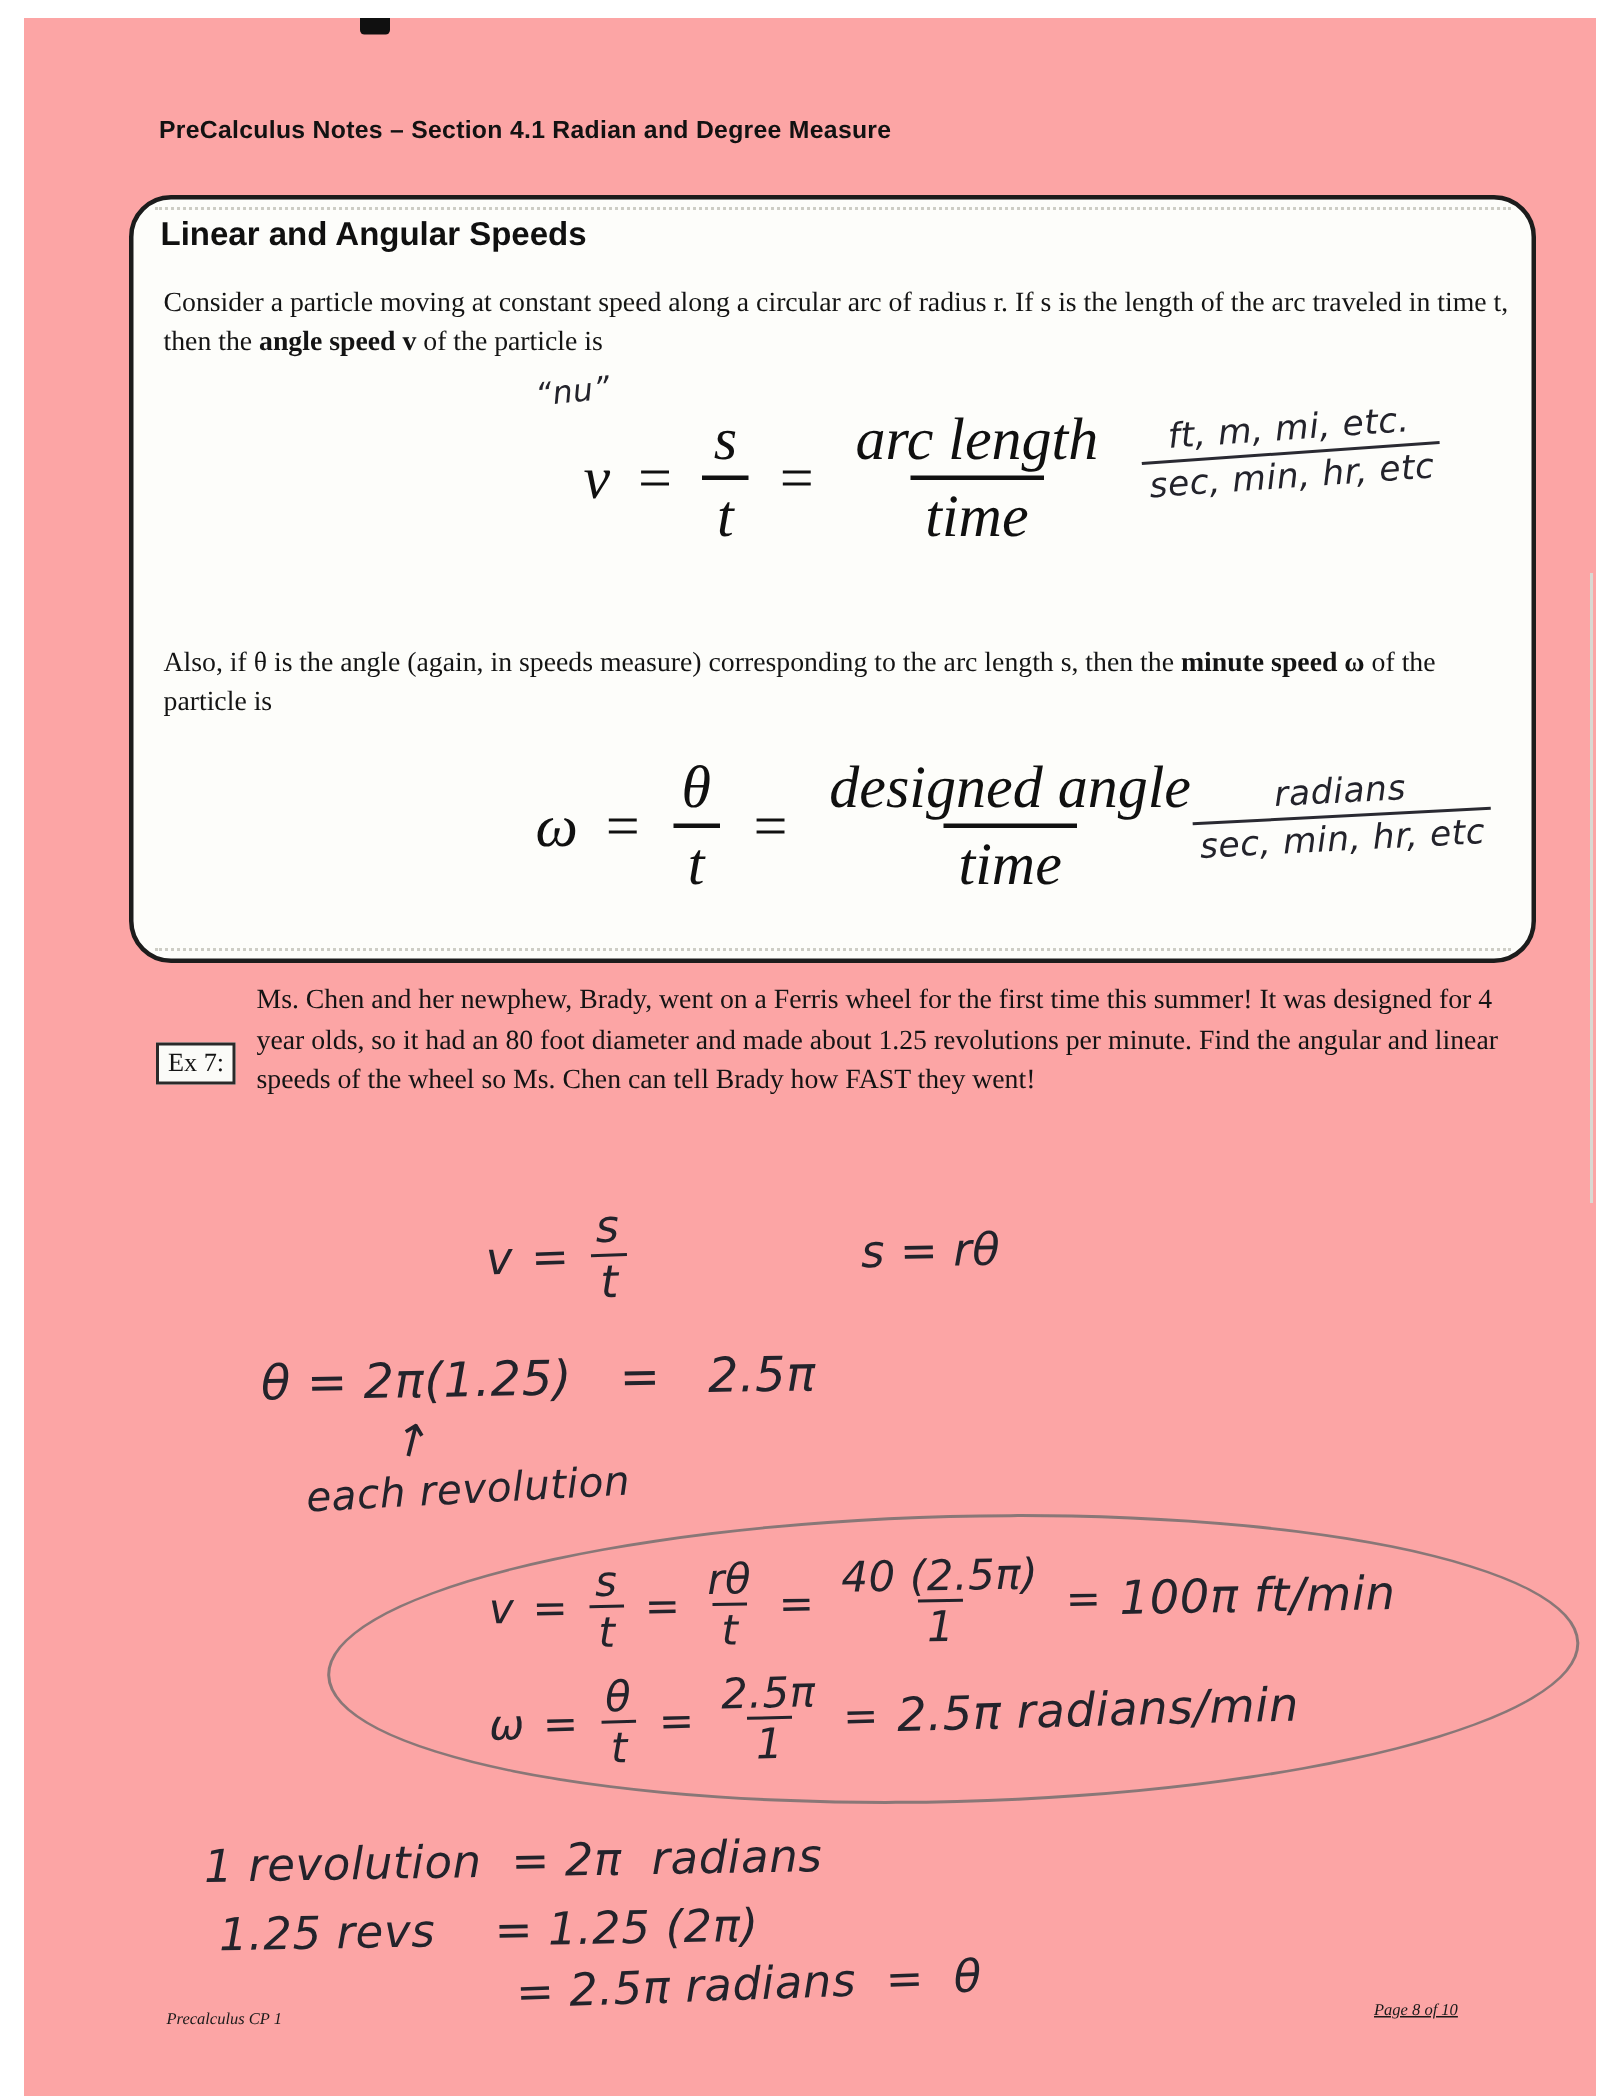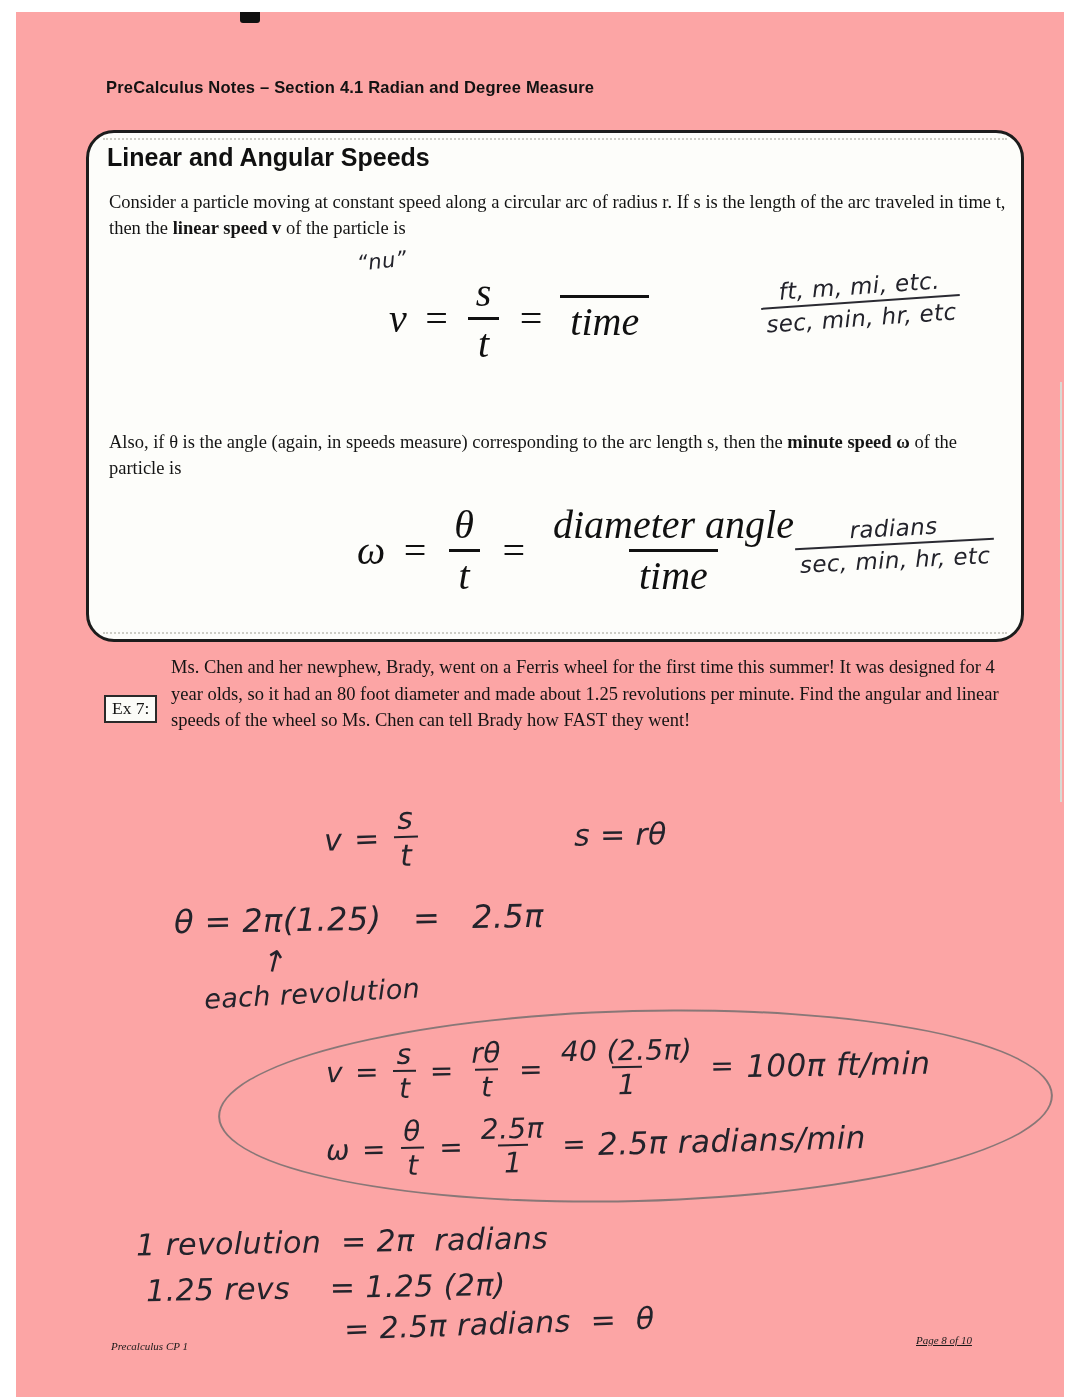--- a/index.html
+++ b/index.html
@@ -17,21 +17,21 @@
   .dotline { position:absolute; height:0; border-top:2px dotted #b9b9b0; opacity:.7; }
 
   .header {
     font-family:"Liberation Sans", sans-serif; font-weight:700; font-size:16.5px;
     letter-spacing:.2px; color:#121212;
   }
 
   .box {
     border:3px solid #1c1c1c; border-radius:28px; background:#fdfdfa;
   }
-  .box-title { font-family:"Liberation Sans", sans-serif; font-weight:700; font-size:25px; color:#101010; }
+  .box-title { font-family:"Liberation Sans", sans-serif; font-weight:700; font-size:22px; color:#101010; }
   .para { font-size:18.5px; line-height:1.42; color:#141414; }
   .para b { font-weight:700; }
 
   .formula {
     display:flex; align-items:center; gap:16px;
     font-family:"Liberation Serif", serif; font-style:italic; font-size:40px; color:#101010;
   }
   .frac { display:inline-flex; flex-direction:column; align-items:center; }
   .frac .num { padding:0 10px 3px; line-height:1.02; text-align:center; }
   .frac .den { border-top:3px solid #111; padding:4px 10px 0; line-height:1.02; text-align:center; }
@@ -76,34 +76,35 @@
   <div class="abs header" style="left:90px; top:66px;">PreCalculus Notes – Section 4.1 Radian and Degree Measure</div>
 
   <div class="abs box" style="left:70px; top:118px; width:938px; height:512px;">
 
     <div class="dotline" style="left:14px; right:14px; top:5px;"></div>
     <div class="dotline" style="left:14px; right:14px; bottom:5px;"></div>
 
     <div class="abs box-title" style="left:18px; top:10px;">Linear and Angular Speeds</div>
 
     <div class="abs para" style="left:20px; top:56px; width:903px;">
-      <span>Consider a particle moving at constant speed along a circular arc of radius r. If s is the length of the arc traveled in time t, then the </span><b>linear speed v</b><span> of the particle is</span>
+      <span>Consider a particle moving at constant speed along a circular arc of radius r. If s is the length of the arc traveled in time t, then the </span><b>angle speed v</b><span> of the particle is</span>
     </div>
 
     <div class="abs hand" style="left:268px; top:116px; font-size:21px; transform:rotate(-6deg);">“nu”</div>
 
     <div class="abs formula" style="left:300px; top:140px;">
       <span>v</span>
       <span>=</span>
       <span class="frac">
         <span class="num">s</span>
         <span class="den">t</span>
       </span>
       <span>=</span>
       <span class="frac">
+        <span class="num">arc length</span>
         <span class="den">time</span>
       </span>
     </div>
 
     <div class="abs hand unit-frac" style="left:672px; top:140px; transform:rotate(-4deg);">
       <span class="u-top">ft, m, mi, etc.</span>
       <span class="u-bot">sec, min, hr, etc</span>
     </div>
 
     <div class="abs para" style="left:20px; top:296px; width:903px;">
@@ -112,21 +113,21 @@
 
     <div class="abs formula" style="left:268px; top:372px;">
       <span>ω</span>
       <span>=</span>
       <span class="frac">
         <span class="num">θ</span>
         <span class="den">t</span>
       </span>
       <span>=</span>
       <span class="frac">
-        <span class="num">diameter angle</span>
+        <span class="num">designed angle</span>
         <span class="den">time</span>
       </span>
     </div>
 
     <div class="abs hand unit-frac" style="left:706px; top:382px; transform:rotate(-3deg);">
       <span class="u-top">radians</span>
       <span class="u-bot">sec, min, hr, etc</span>
     </div>
   </div>
 

